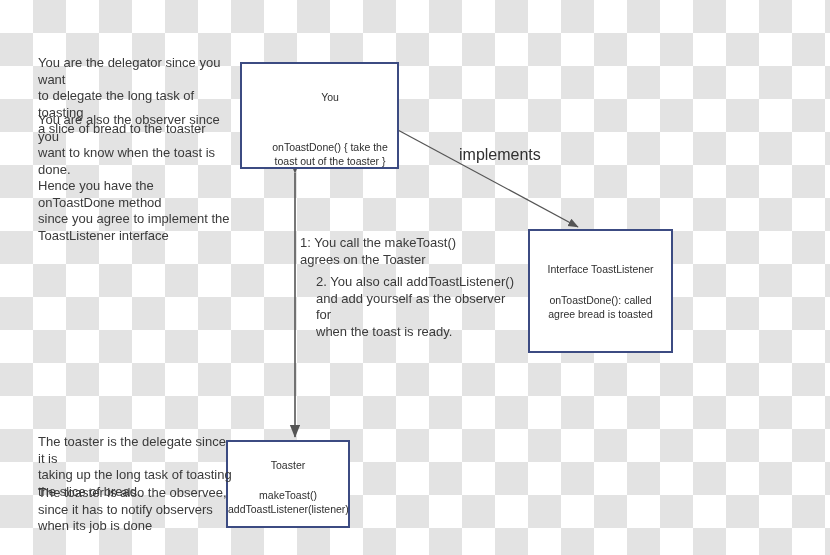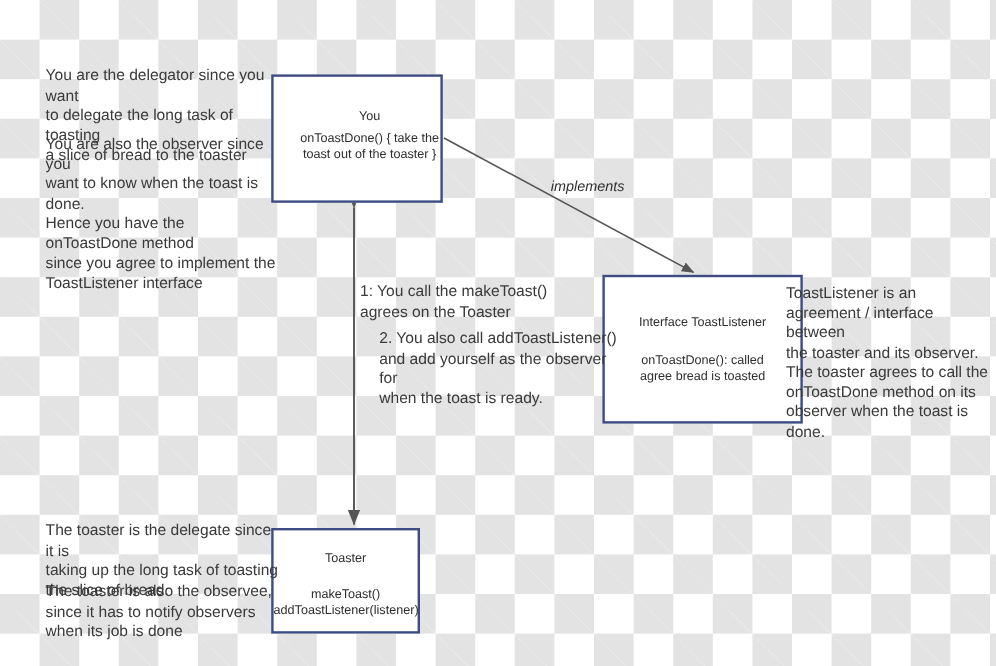--- a/index.html
+++ b/index.html
@@ -44,40 +44,39 @@
   }
   .note {
     position: absolute;
     font-size: 13px;
     line-height: 16.5px;
     color: #3a3a3a;
     white-space: pre-line;
   }
   .edge-label {
     position: absolute;
-    font-size: 12px;
+    font-size: 16px;
     color: #303030;
     line-height: 12px;
     white-space: nowrap;
-    font-style: italic;
   }
   #wires {
     position: absolute;
     left: 0;
     top: 0;
     width: 830px;
     height: 555px;
     pointer-events: none;
   }
   
-  #box-you       { left: 226px; top: 62px;  width: 143px; height: 107px; padding-left: 21px; }
+  #box-you       { left: 240px; top: 62px;  width: 159px; height: 107px; padding-left: 21px; }
   #box-you .uml-title { margin-top: 27px; }
-  #box-you .uml-body  { margin-top: 4px; }
+  #box-you .uml-body  { margin-top: 36px; }
 
-  #box-interface { left: 502px; top: 229px; width: 167px; height: 124px; }
+  #box-interface { left: 528px; top: 229px; width: 145px; height: 124px; }
   #box-interface .uml-title { margin-top: 32px; }
   #box-interface .uml-body  { margin-top: 17px; }
 
   #box-toaster   { left: 226px; top: 440px; width: 124px; height: 88px; }
   #box-toaster .uml-title { margin-top: 17px; }
   #box-toaster .uml-body  { margin-top: 16px; }
 
   
   #note-delegator { left: 38px;  top: 55px;  width: 195px; }
   #note-observer  { left: 38px;  top: 112px; width: 195px; }
@@ -144,26 +143,20 @@
 ToastListener interface</div>
 
   <div class="note" id="note-steps-1">1: You call the makeToast()
 agrees on the Toaster</div>
 
   <div class="note" id="note-steps-2">2. You also call addToastListener()
 and add yourself as the observer for
 when the toast is ready.</div>
 
 
-  <div class="note" id="note-listener">ToastListener is an
-agreement / interface between
-the toaster and its observer.
-The toaster agrees to call the
-onToastDone method on its
-observer when the toast is done.</div>
 
   <div class="note" id="note-delegate">The toaster is the delegate since it is
 taking up the long task of toasting
 the slice of bread.</div>
 
   <div class="note" id="note-observee">The toaster is also the observee,
 since it has to notify observers
 when its job is done</div>
 
 </div>

